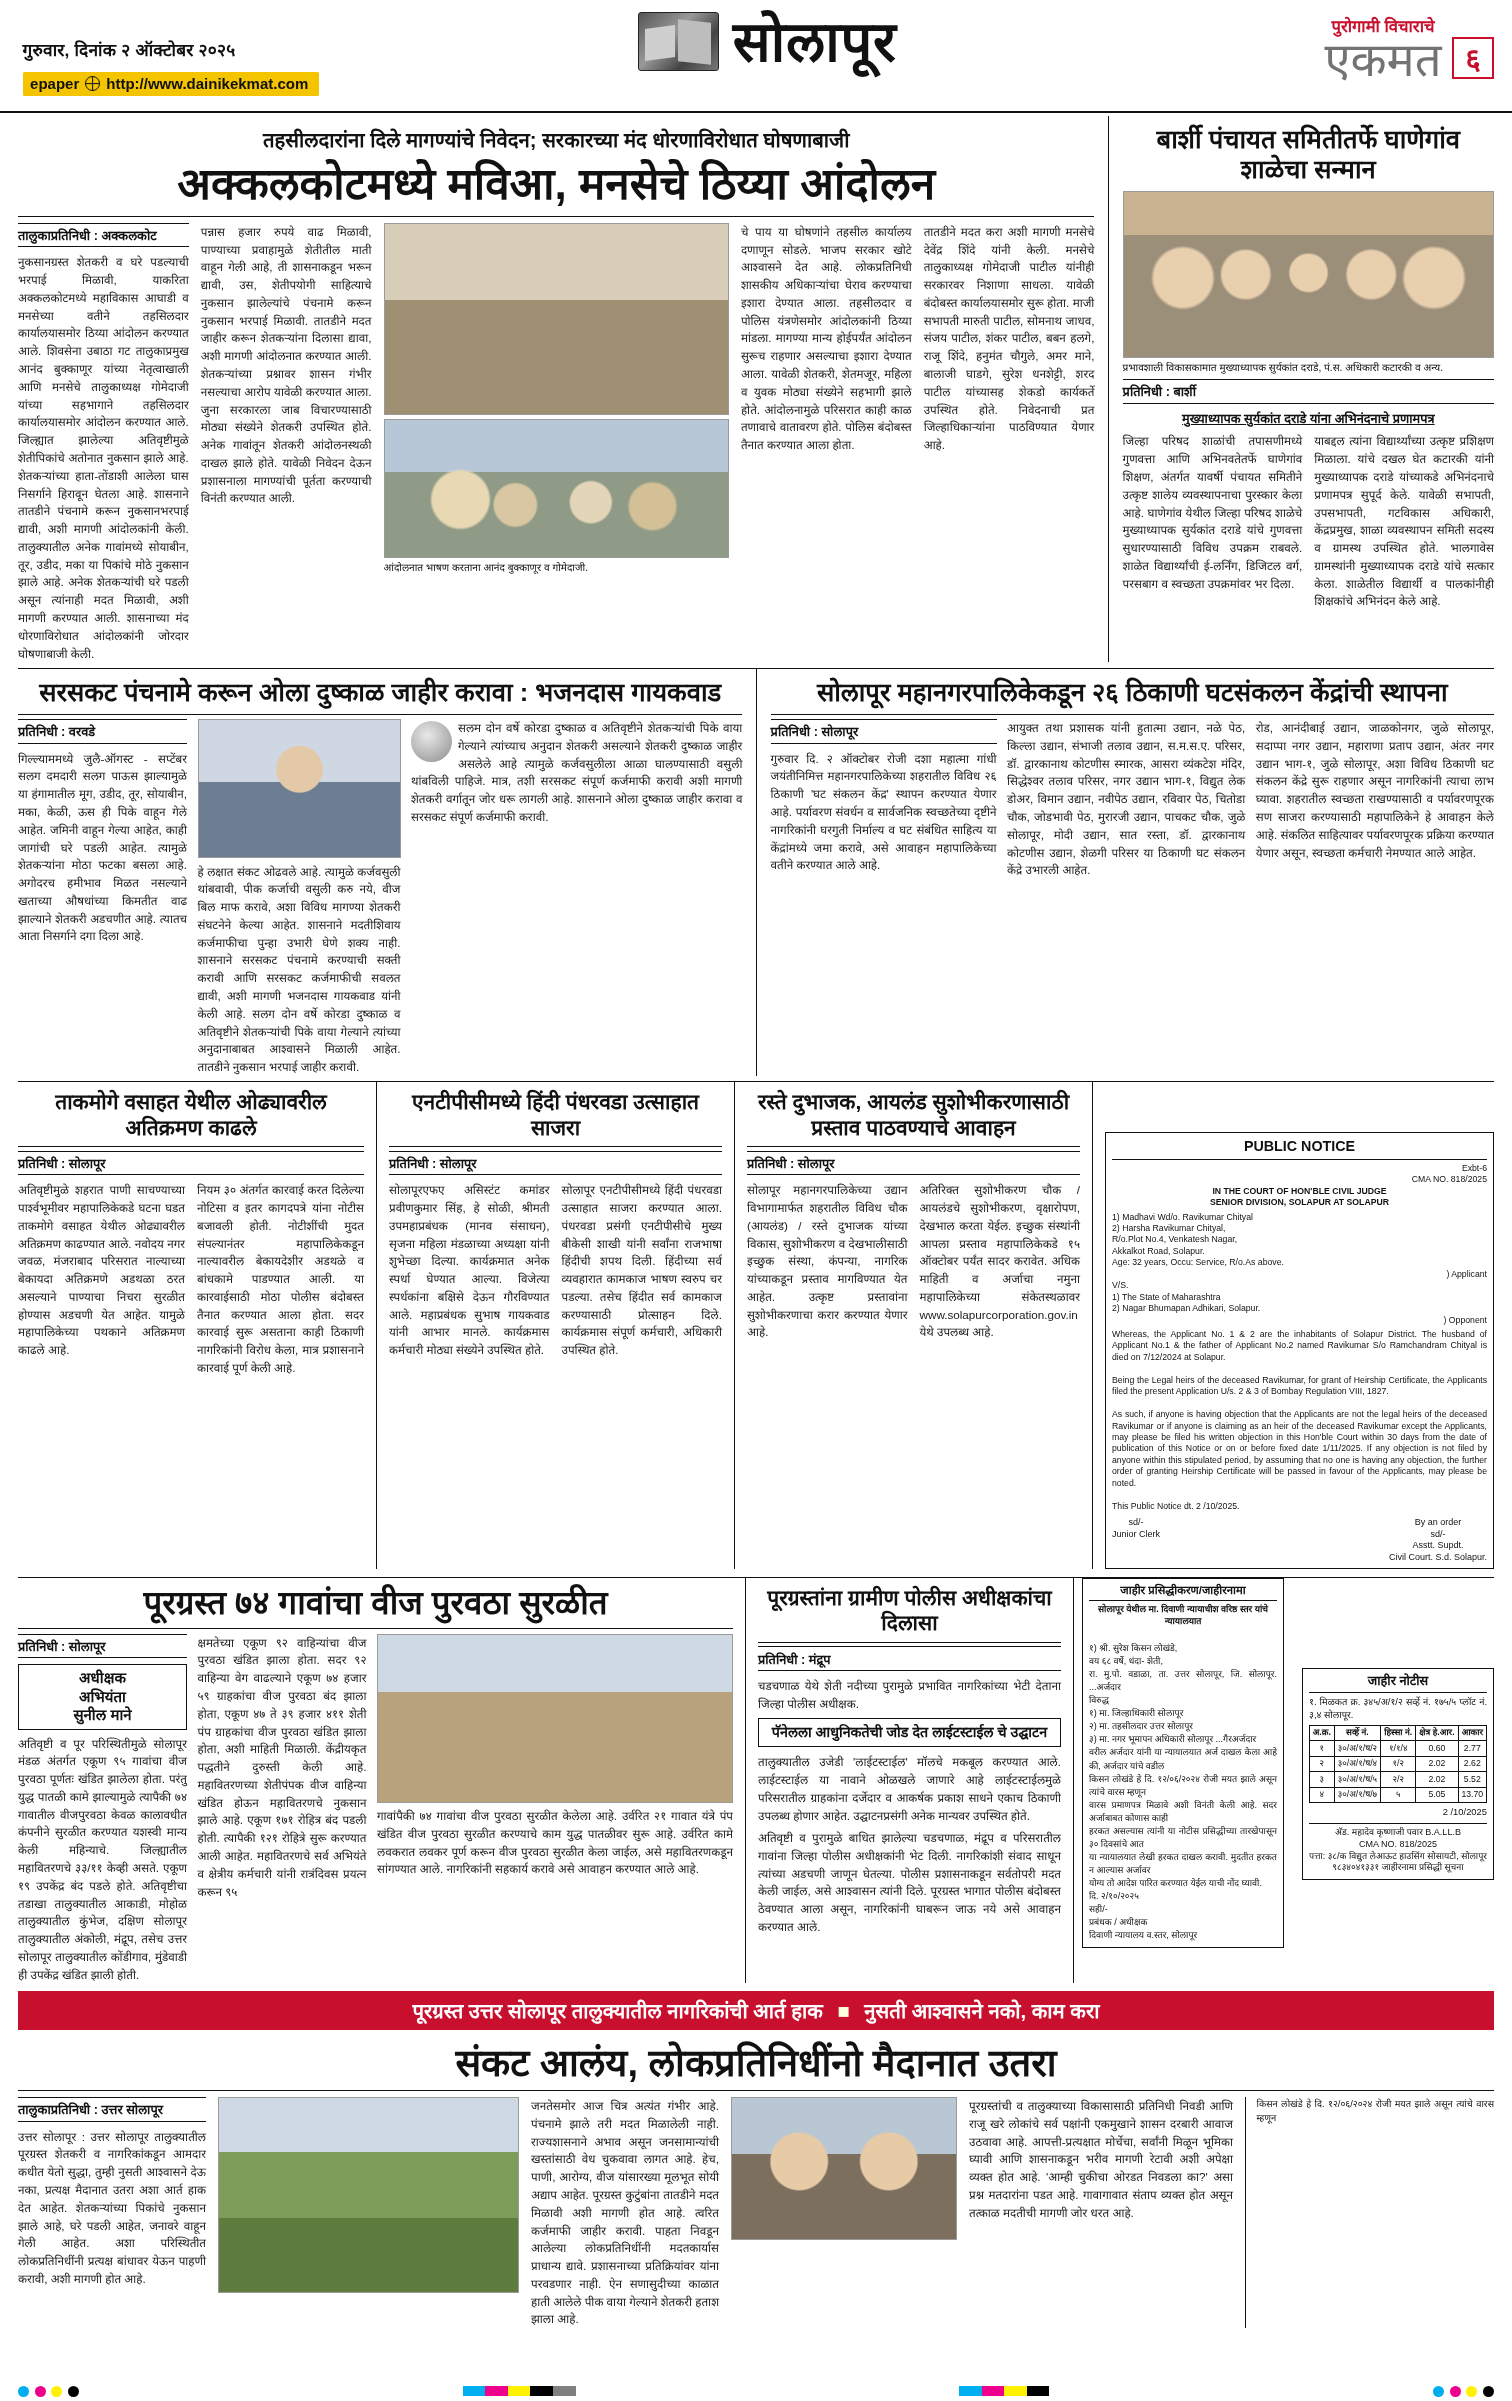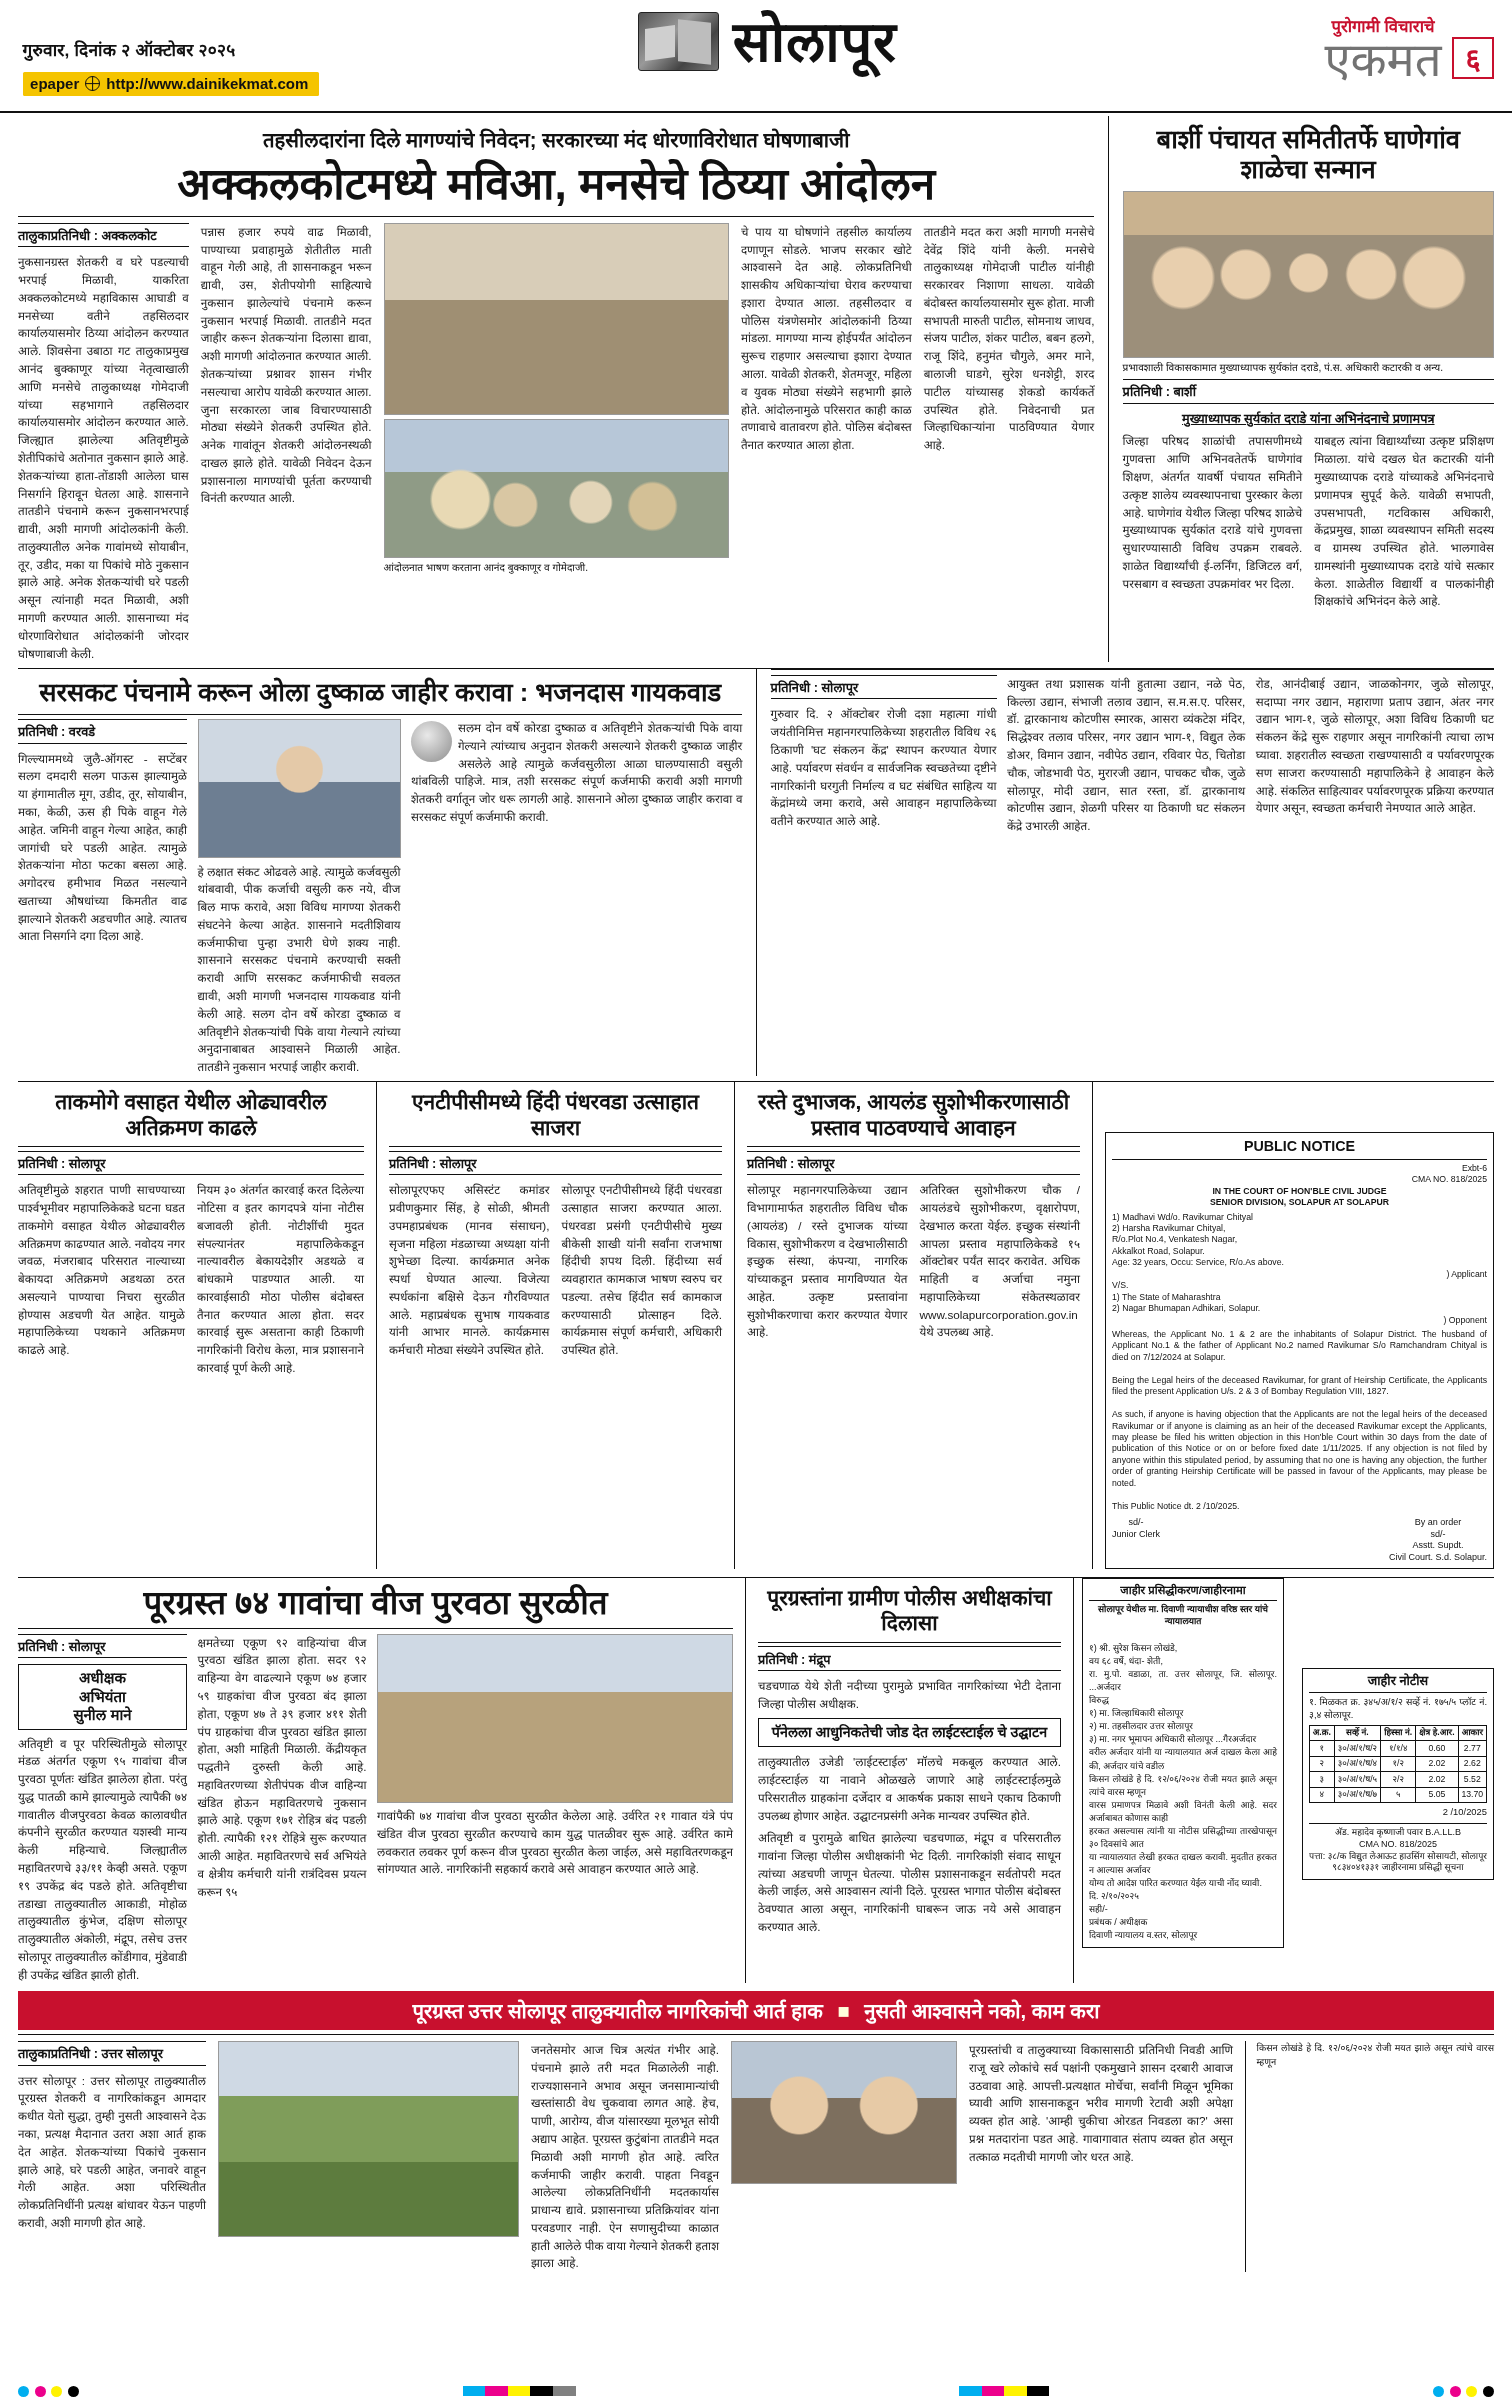--- a/index.html
+++ b/index.html
@@ -383,20 +383,21 @@
             <div class="col-text" style="margin-top:4.5px;">हे लक्षात संकट ओढवले आहे. त्यामुळे कर्जवसुली थांबवावी, पीक कर्जाची वसुली करु नये, वीज बिल माफ करावे, अशा विविध मागण्या शेतकरी संघटनेने केल्या आहेत. शासनाने मदतीशिवाय कर्जमाफीचा पुन्हा उभारी घेणे शक्य नाही. शासनाने सरसकट पंचनामे करण्याची सक्ती करावी आणि सरसकट कर्जमाफीची सवलत द्यावी, अशी मागणी भजनदास गायकवाड यांनी केली आहे. सलग दोन वर्षे कोरडा दुष्काळ व अतिवृष्टीने शेतकऱ्यांची पिके वाया गेल्याने त्यांच्या अनुदानाबाबत आश्वासने मिळाली आहेत. तातडीने नुकसान भरपाई जाहीर करावी.</div>
           </div>
           <div style="flex:1;">
             <span class="dropcapimg"></span>
             <div class="col-text">सलम दोन वर्षे कोरडा दुष्काळ व अतिवृष्टीने शेतकऱ्यांची पिके वाया गेल्याने त्यांच्याच अनुदान शेतकरी असल्याने शेतकरी दुष्काळ जाहीर असलेले आहे त्यामुळे कर्जवसुलीला आळा घालण्यासाठी वसुली थांबविली पाहिजे. मात्र, तशी सरसकट संपूर्ण कर्जमाफी करावी अशी मागणी शेतकरी वर्गातून जोर धरू लागली आहे. शासनाने ओला दुष्काळ जाहीर करावा व सरसकट संपूर्ण कर्जमाफी करावी.</div>
           </div>
         </div>
       </div>
 
       <div style="width:738px;border-left:1.5px solid #111;padding-left:13.6px;">
+        <div class="sub-headline">सोलापूर महानगरपालिकेकडून २६ ठिकाणी घटसंकलन केंद्रांची स्थापना</div>
         <div class="thin-rule"></div>
         <div class="flexrow" style="gap:10.5px;margin-top:4.5px;">
           <div style="width:226px;">
             <div class="byline">
               <span>प्रतिनिधी : सोलापूर</span>
             </div>
             <div class="col-text">गुरुवार दि. २ ऑक्टोबर रोजी दशा महात्मा गांधी जयंतीनिमित्त महानगरपालिकेच्या शहरातील विविध २६ ठिकाणी 'घट संकलन केंद्र' स्थापन करण्यात येणार आहे. पर्यावरण संवर्धन व सार्वजनिक स्वच्छतेच्या दृष्टीने नागरिकांनी घरगुती निर्माल्य व घट संबंधित साहित्य या केंद्रांमध्ये जमा करावे, असे आवाहन महापालिकेच्या वतीने करण्यात आले आहे.</div>
           </div>
           <div style="flex:1;">
             <div class="col-text">आयुक्त तथा प्रशासक यांनी हुतात्मा उद्यान, नळे पेठ, किल्ला उद्यान, संभाजी तलाव उद्यान, स.म.स.ए. परिसर, डॉ. द्वारकानाथ कोटणीस स्मारक, आसरा व्यंकटेश मंदिर, सिद्धेश्वर तलाव परिसर, नगर उद्यान भाग-१, विद्युत लेक डोअर, विमान उद्यान, नवीपेठ उद्यान, रविवार पेठ, चितोडा चौक, जोडभावी पेठ, मुरारजी उद्यान, पाचकट चौक, जुळे सोलापूर, मोदी उद्यान, सात रस्ता, डॉ. द्वारकानाथ कोटणीस उद्यान, शेळगी परिसर या ठिकाणी घट संकलन केंद्रे उभारली आहेत.</div>
@@ -611,20 +612,21 @@
 
   <div class="content">
     <div class="redband">
       <span>पूरग्रस्त उत्तर सोलापूर तालुक्यातील नागरिकांची आर्त हाक</span>
       <span class="sep">■</span>
       <span>नुसती आश्वासने नको, काम करा</span>
     </div>
   </div>
 
   <div class="content" style="margin-top:4.5px;">
+    <div class="mid-headline" style="font-size:38px;">संकट आलंय, लोकप्रतिनिधींनो मैदानात उतरा</div>
     <div class="thin-rule"></div>
     <div class="flexrow" style="gap:12px;margin-top:6px;">
       <div style="width:188px;">
         <div class="byline">
           <span>तालुकाप्रतिनिधी : उत्तर सोलापूर</span>
         </div>
         <div class="col-text">उत्तर सोलापूर : उत्तर सोलापूर तालुक्यातील पूरग्रस्त शेतकरी व नागरिकांकडून आमदार कधीत येतो सुद्धा, तुम्ही नुसती आश्वासने देऊ नका, प्रत्यक्ष मैदानात उतरा अशा आर्त हाक देत आहेत. शेतकऱ्यांच्या पिकांचे नुकसान झाले आहे, घरे पडली आहेत, जनावरे वाहून गेली आहेत. अशा परिस्थितीत लोकप्रतिनिधींनी प्रत्यक्ष बांधावर येऊन पाहणी करावी, अशी मागणी होत आहे.</div>
       </div>
       <div style="width:301px;">
         <div class="photo ph-field" style="height:196px;"></div>

